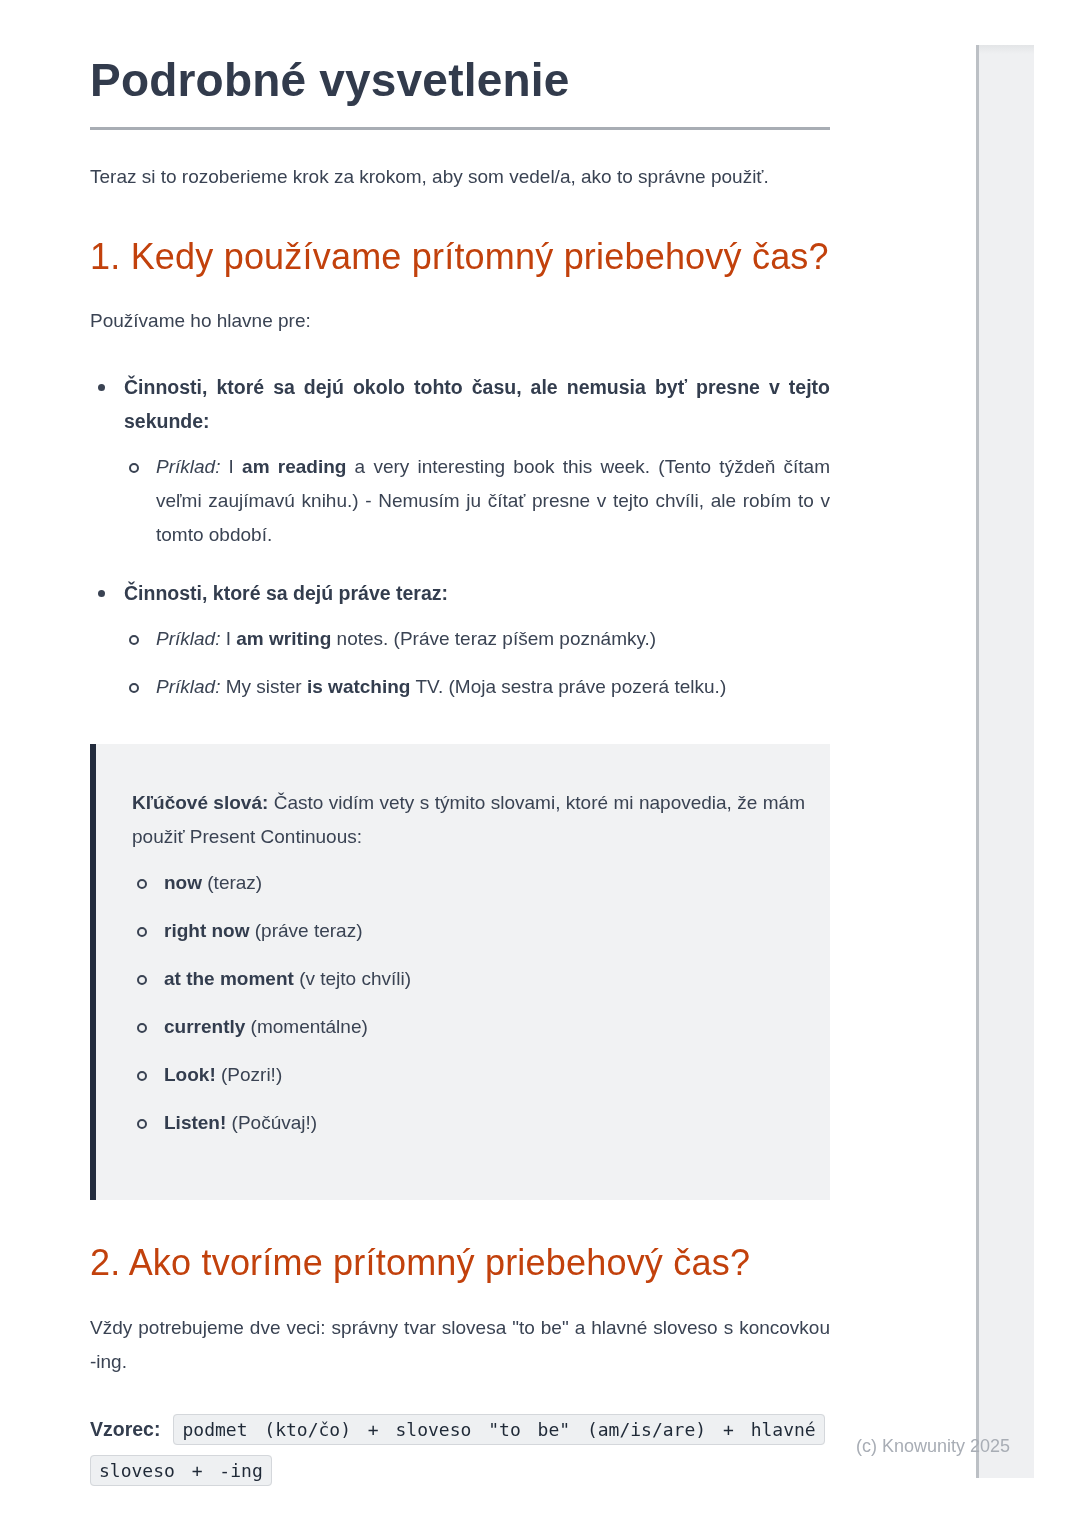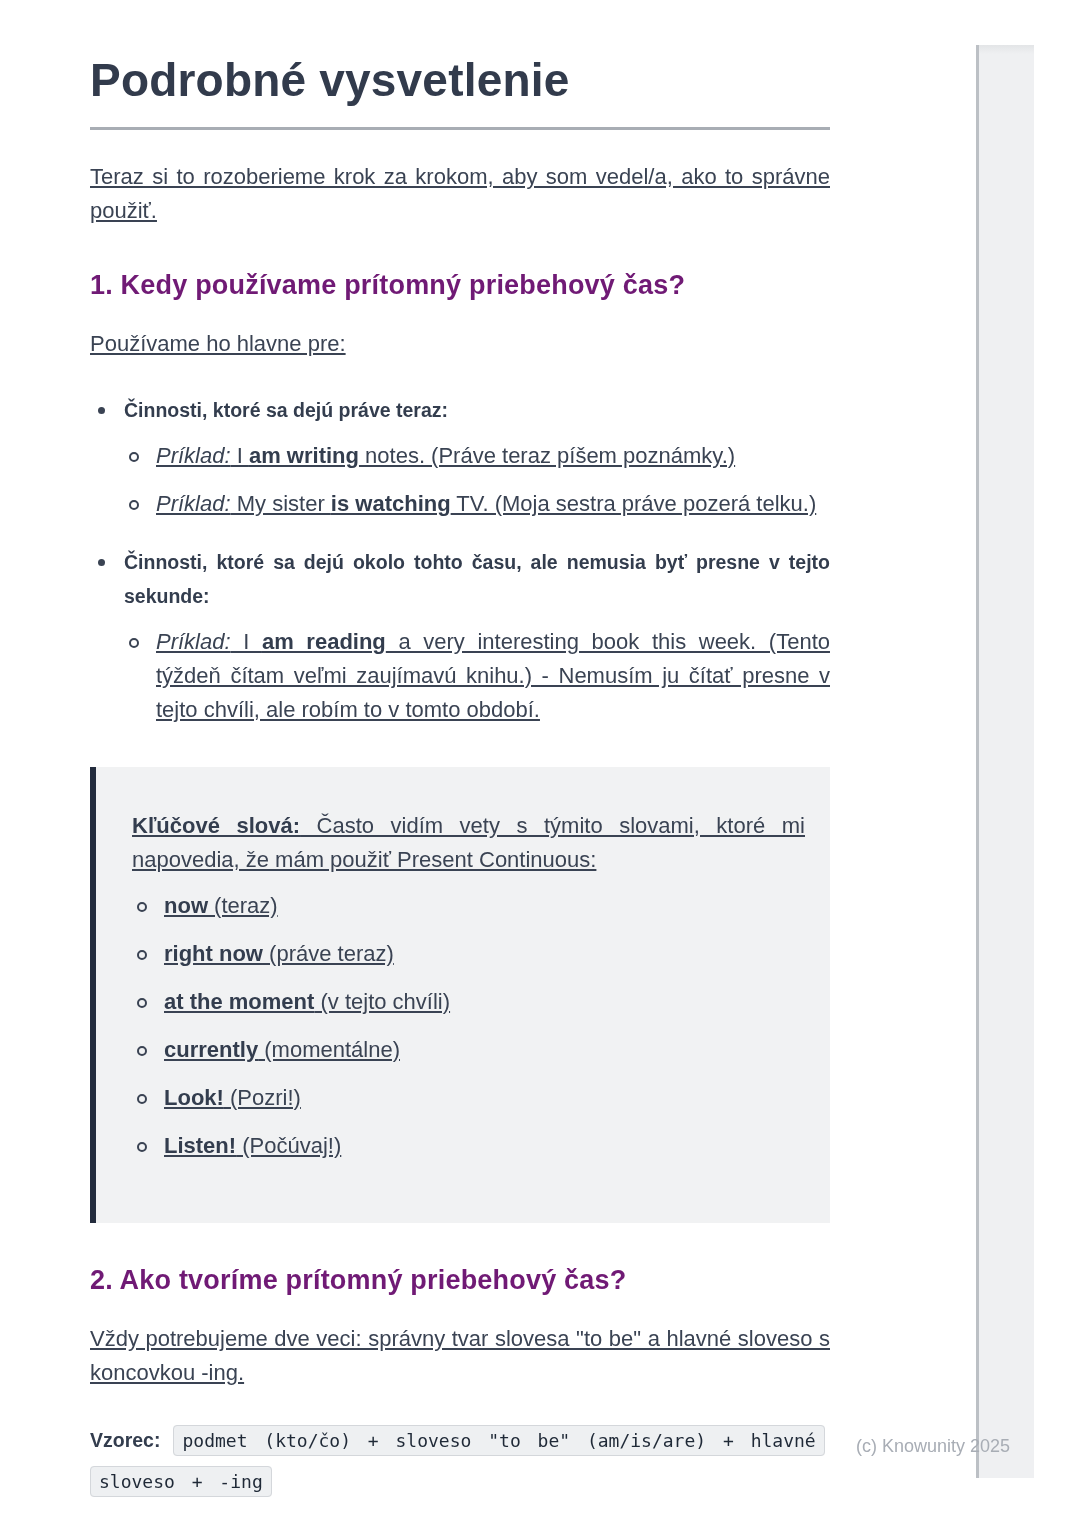--- a/index.html
+++ b/index.html
@@ -20,25 +20,25 @@
   }
   h1 {
     margin-top:52px;
     font-size:46px; line-height:1.25; font-weight:700; color:#323b4c;
     letter-spacing:0.2px;
   }
   .title-rule {
     border:none; height:3px; background:#a8adb4; margin-top:17px; margin-bottom:30px;
   }
   p.body {
-    font-size:22px; line-height:34px; color:#3a4353;text-decoration:underline;
+    font-size:19px; line-height:34px; color:#3a4353;
   }
   .j { text-align:justify; }
   h2 {
-    font-size:27px; line-height:1.3; font-weight:700; color:#701a75;
+    font-size:36px; line-height:1.3; font-weight:400; color:#c2410c;
     margin-top:40px; margin-bottom:24px; letter-spacing:0.2px;
   }
   .intro { margin-bottom:8px; }
   ul { list-style:none; }
   ul.l1 { margin-top:32px; }
   ul.l1 > li { position:relative; padding-left:34px; margin-bottom:24px; }
   ul.l1 > li::before {
     content:""; position:absolute; left:8px; top:14px;
     width:7px; height:7px; border-radius:50%; background:#3a4353;
   }
@@ -91,35 +91,35 @@
   <h1>Podrobné vysvetlenie</h1>
   <hr class="title-rule">
 
   <p class="body j intro">Teraz si to rozoberieme krok za krokom, aby som vedel/a, ako to správne použiť.</p>
 
   <h2>1. Kedy používame prítomný priebehový čas?</h2>
   <p class="body">Používame ho hlavne pre:</p>
 
   <ul class="l1">
     <li>
+      <p class="li-title j">Činnosti, ktoré sa dejú okolo tohto času, ale nemusia byť presne v tejto sekunde:</p>
+      <ul class="l2">
+        <li>
+          <p class="body j"><span class="i">Príklad:</span><span> I </span><span class="b">am reading</span><span> a very interesting book this week. (Tento týždeň čítam veľmi zaujímavú knihu.) - Nemusím ju čítať presne v tejto chvíli, ale robím to v tomto období.</span></p>
+        </li>
+      </ul>
+    </li>
+    <li>
       <p class="li-title j">Činnosti, ktoré sa dejú práve teraz:</p>
       <ul class="l2">
         <li>
           <p class="body j"><span class="i">Príklad:</span><span> I </span><span class="b">am writing</span><span> notes. (Práve teraz píšem poznámky.)</span></p>
         </li>
         <li>
           <p class="body j"><span class="i">Príklad:</span><span> My sister </span><span class="b">is watching</span><span> TV. (Moja sestra práve pozerá telku.)</span></p>
-        </li>
-      </ul>
-    </li>
-    <li>
-      <p class="li-title j">Činnosti, ktoré sa dejú okolo tohto času, ale nemusia byť presne v tejto sekunde:</p>
-      <ul class="l2">
-        <li>
-          <p class="body j"><span class="i">Príklad:</span><span> I </span><span class="b">am reading</span><span> a very interesting book this week. (Tento týždeň čítam veľmi zaujímavú knihu.) - Nemusím ju čítať presne v tejto chvíli, ale robím to v tomto období.</span></p>
         </li>
       </ul>
     </li>
   </ul>
 
   <div class="callout">
     <p class="body j"><span class="b">Kľúčové slová:</span><span> Často vidím vety s týmito slovami, ktoré mi napovedia, že mám použiť Present Continuous:</span></p>
     <ul class="l2 callout-list">
       <li>
         <p class="body"><span class="b">now</span><span> (teraz)</span></p>

